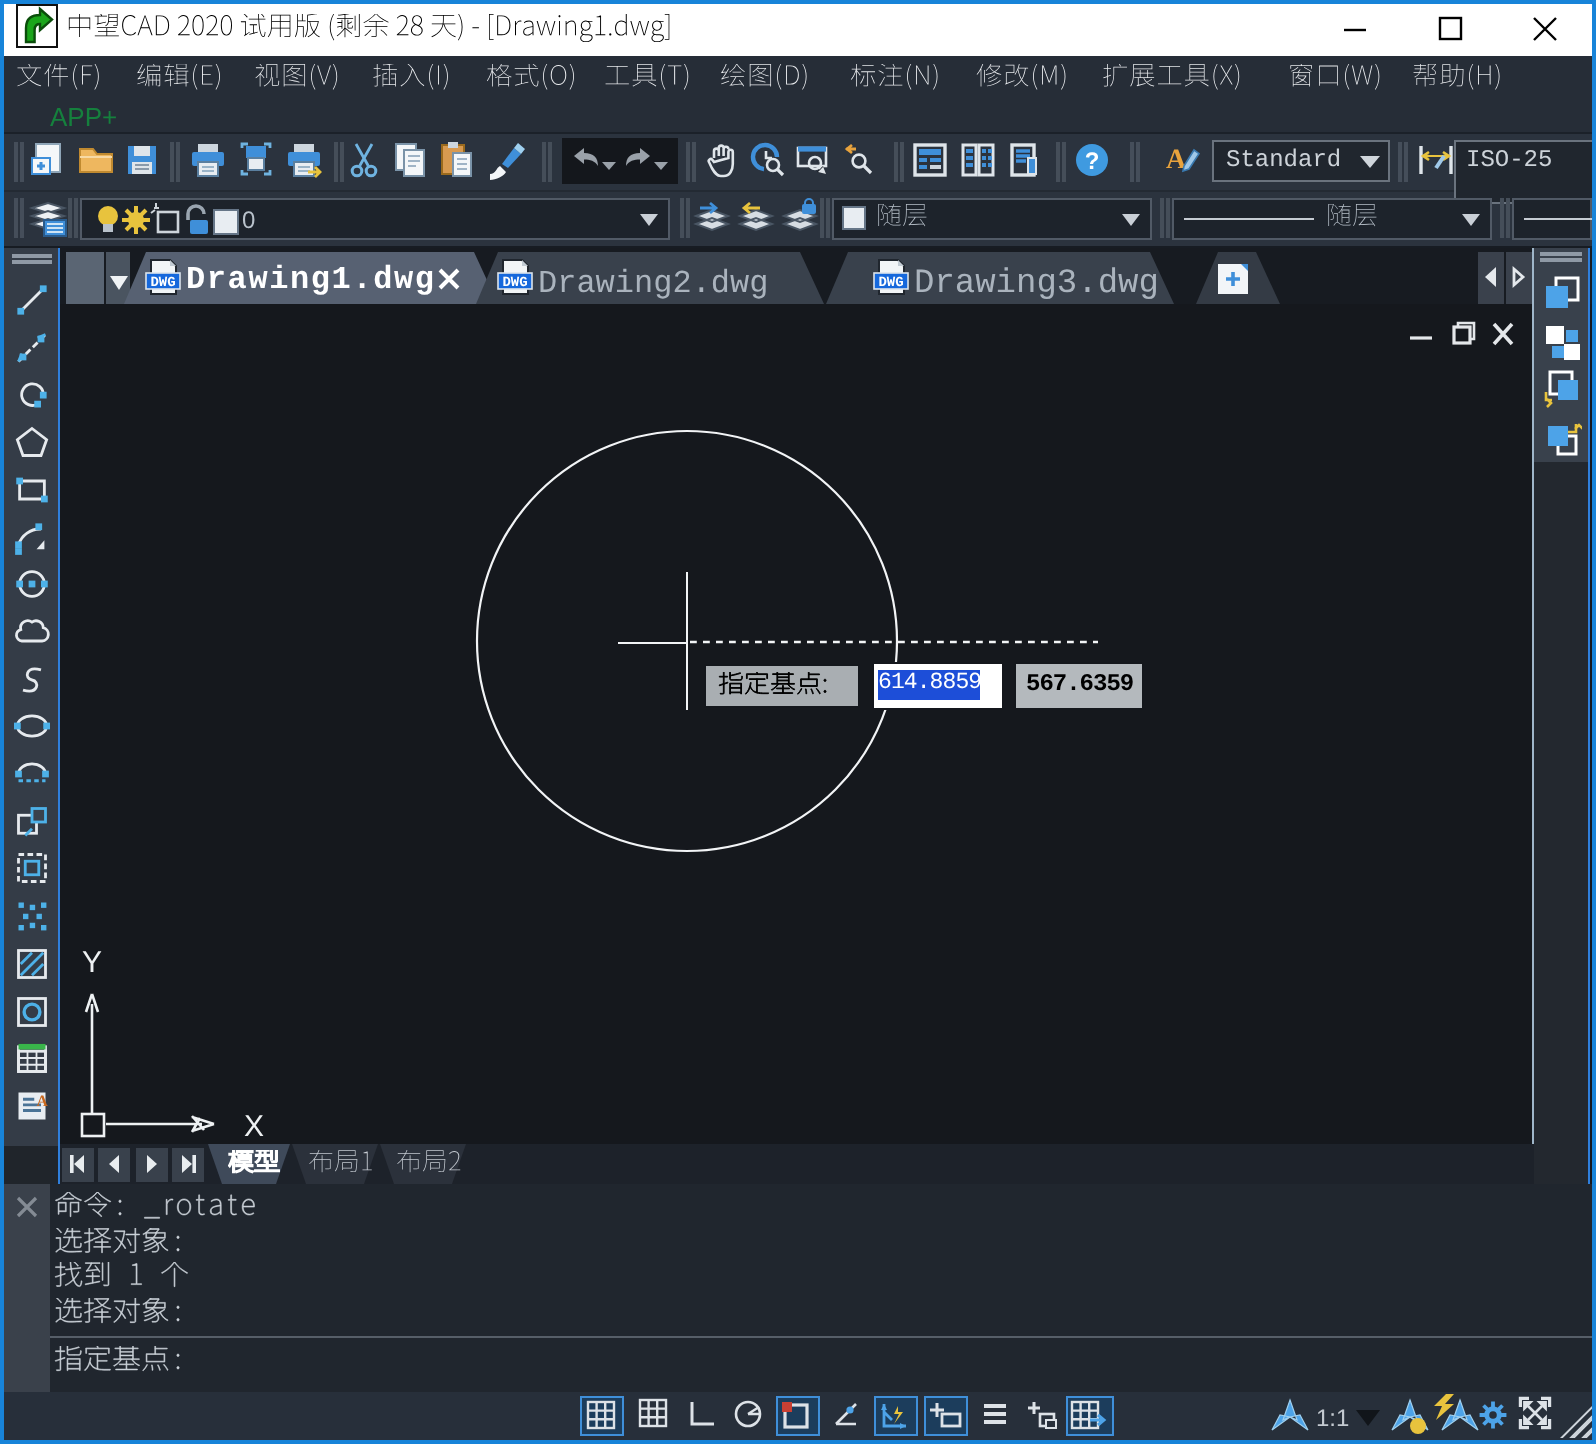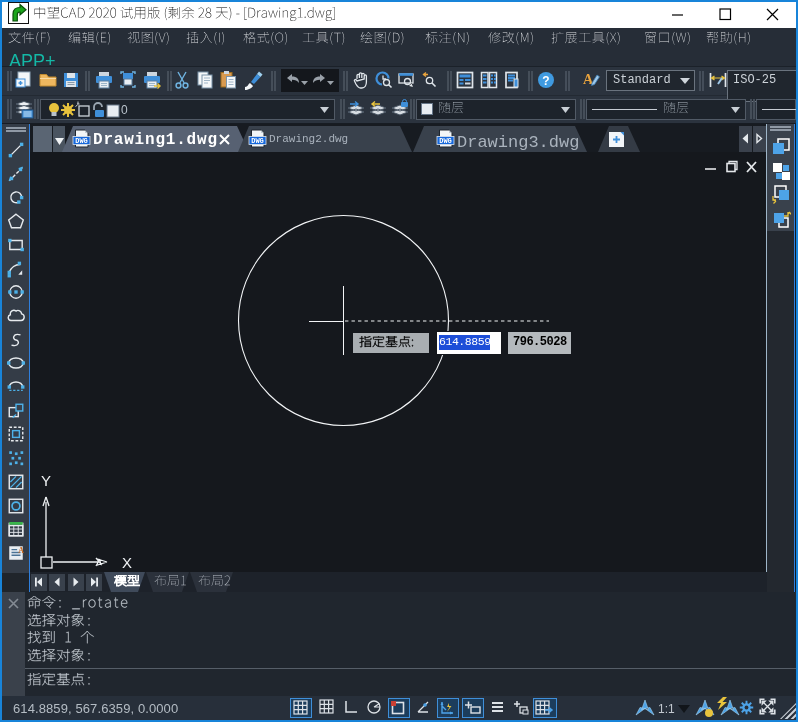--- a/index.html
+++ b/index.html
@@ -81,21 +81,21 @@
 <div class="abs" style="left:644px;top:32px">
       <svg width="47" height="14" viewBox="0 0 47 14" style="display:block">
         <path transform="translate(0,10.3) scale(0.0132,-0.0132)" fill="#e9ebee" d="M182 477H834V-69H805V448H211V-74H182ZM449 579 479 569Q458 540 433 510Q408 481 385 460L361 469Q383 492 408 524Q433 556 449 579ZM191 11H814V-18H191ZM671 347H677L683 349L703 338Q669 255 604 196Q540 137 460 99Q380 61 296 40Q293 46 288 54Q284 61 279 66Q359 83 438 118Q516 154 578 209Q640 264 671 340ZM399 419 431 415Q409 369 377 320Q345 272 300 229Q295 234 288 238Q281 243 275 246Q318 285 350 332Q382 379 399 419ZM383 347H679V318H357ZM363 254 381 274Q441 249 504 216Q568 183 624 148Q680 113 716 82L696 59Q661 90 606 126Q550 161 486 195Q423 229 363 254ZM89 736H908V597H878V707H119V597H89ZM369 669 395 657Q361 623 318 592Q276 561 230 536Q183 511 135 494L115 515Q161 531 207 554Q253 577 295 606Q337 636 369 669ZM598 648 617 666Q665 643 717 614Q769 584 816 554Q862 525 893 500L874 479Q845 503 798 534Q752 564 700 594Q647 624 598 648ZM448 824 476 833Q493 808 510 777Q528 746 536 724L509 713Q500 736 483 768Q466 799 448 824Z M1178 719H1887V-33H1857V690H1208V-41H1178ZM1188 79H1886V49H1188Z M2304 -191Q2237 -82 2198 40Q2159 161 2159 306Q2159 451 2198 573Q2237 695 2304 804L2325 790Q2259 686 2226 562Q2192 438 2192 306Q2192 174 2226 50Q2259 -74 2325 -178Z M2590 0 2422 726H2461L2557 288Q2571 229 2584 170Q2597 110 2610 50H2614Q2628 110 2642 170Q2657 229 2672 288L2789 726H2831L2949 288Q2964 229 2978 170Q2993 110 3008 50H3013Q3026 110 3038 170Q3050 229 3062 288L3159 726H3196L3030 0H2991L2852 518Q2842 562 2832 600Q2823 638 2812 681H2808Q2798 638 2787 600Q2776 562 2766 518L2629 0Z M3316 -191 3294 -178Q3360 -74 3394 50Q3428 174 3428 306Q3428 438 3394 562Q3360 686 3294 790L3316 804Q3384 695 3422 573Q3461 451 3461 306Q3461 161 3422 40Q3384 -82 3316 -191Z"></path>
       </svg>
     </div>
 <div class="abs" style="left:706px;top:32px">
       <svg width="45" height="14" viewBox="0 0 45 14" style="display:block">
         <path transform="translate(0,10.3) scale(0.0132,-0.0132)" fill="#e9ebee" d="M79 740H533V711H79ZM59 472H545V442H59ZM100 611H520V581H100ZM599 786H895V757H628V299H599ZM885 786H891L897 788L915 772Q884 732 848 688Q811 643 776 603Q847 562 876 525Q905 488 906 452Q907 425 895 407Q883 389 863 379Q852 375 836 372Q820 368 808 366Q780 364 747 364Q714 364 684 367Q683 373 680 380Q677 388 672 394Q710 390 744 390Q779 389 804 391Q816 393 828 395Q839 397 849 401Q879 414 879 452Q878 484 846 520Q815 556 739 598Q768 630 794 662Q821 695 844 726Q868 756 885 781ZM303 831H332V582Q332 561 324 523Q316 485 294 440Q271 395 227 350Q183 306 111 272Q107 277 101 284Q95 290 89 294Q160 325 202 364Q245 403 266 444Q288 484 296 520Q303 557 303 582ZM483 335H513V-70H483ZM167 253H833V224H196V-18H167ZM820 253H850V35Q850 19 844 10Q838 0 821 -5Q804 -9 764 -10Q725 -10 656 -10Q655 -4 652 3Q648 10 644 17Q684 17 716 16Q747 16 768 16Q790 17 799 17Q813 18 816 22Q820 25 820 35Z M1492 593H1938V564H1492ZM1922 593H1951Q1951 593 1951 588Q1951 584 1951 579Q1951 574 1951 571Q1947 409 1942 298Q1938 187 1932 118Q1926 49 1917 12Q1908 -25 1896 -40Q1885 -54 1870 -60Q1856 -65 1835 -65Q1813 -66 1774 -65Q1736 -64 1695 -61Q1694 -53 1692 -45Q1690 -37 1685 -31Q1734 -35 1774 -36Q1815 -36 1830 -36Q1844 -37 1853 -34Q1862 -32 1869 -23Q1880 -11 1888 26Q1896 62 1902 132Q1908 202 1913 313Q1918 424 1922 585ZM1692 831H1721Q1721 726 1718 620Q1715 514 1702 413Q1688 312 1658 221Q1627 130 1572 55Q1517 -20 1431 -73Q1427 -68 1419 -62Q1411 -57 1405 -53Q1491 -3 1545 70Q1599 144 1630 234Q1660 323 1673 422Q1686 522 1689 626Q1692 730 1692 831ZM1148 775H1452V125H1422V746H1177V61H1148ZM1074 58Q1128 70 1200 86Q1272 101 1354 119Q1436 137 1518 155L1520 127Q1441 109 1362 91Q1282 73 1210 57Q1138 41 1081 28ZM1163 553H1432V523H1163ZM1163 333H1432V304H1163Z M2304 -191Q2237 -82 2198 40Q2159 161 2159 306Q2159 451 2198 573Q2237 695 2304 804L2325 790Q2259 686 2226 562Q2192 438 2192 306Q2192 174 2226 50Q2259 -74 2325 -178Z M2499 0V726H2536V404H2940V726H2978V0H2940V371H2536V0Z M3172 -191 3150 -178Q3216 -74 3250 50Q3284 174 3284 306Q3284 438 3250 562Q3216 686 3150 790L3172 804Q3240 695 3278 573Q3317 451 3317 306Q3317 161 3278 40Q3240 -82 3172 -191Z"></path>
       </svg>
     </div>
-<div class="abs" style="left:9px;top:51px;color:#14b8a6;font-size:18px">APP+</div>
+<div class="abs" style="left:25px;top:51px;color:#15803d;font-size:13px">APP+</div>
 <div class="abs" style="left:2px;top:66px;width:794px;height:30px;background:#2b333e;border-top:1px solid #1b2129;border-bottom:1px solid #232a33"></div>
 <div class="abs" style="left:2px;top:96px;width:794px;height:28px;background:#2b333e;border-bottom:1px solid #171c23"></div>
 <div class="abs" style="left:7px;top:71px;width:5px;height:20px;border-left:2px solid #454e5a;border-right:2px solid #454e5a"></div>
 <div class="abs" style="left:14px;top:70px;width:20px;height:20px">
       <svg width="20" height="20" viewBox="0 0 20 20">
         <rect x="4" y="2" width="12" height="14" fill="#f4f7f9" stroke="#8fa6b8"></rect>
         <rect x="2" y="9" width="9" height="8" fill="#f4f7f9" stroke="#3f8fd9"></rect>
         <path d="M6.5 11v4M4.5 13h4" stroke="#3f8fd9" stroke-width="1.5"></path>
       </svg>
     </div>
@@ -390,21 +390,21 @@
     <svg class="abs" style="left:219px;top:134px" width="11" height="11" viewBox="0 0 11 11">
       <path d="M1 1 L10 10 M10 1 L1 10" stroke="#fff" stroke-width="2"></path>
     </svg>
     <div class="abs" style="left:238px;top:126px;width:174px;height:26px;background:#39414c;clip-path:polygon(11px 0,162px 0,174px 100%,0 100%)"></div>
     <svg class="abs" style="left:248px;top:129px" width="19" height="19" viewBox="0 0 19 19">
 <path d="M3.5 1 H13 L16 4 V18 H3.5 Z" fill="#f2f5f7" stroke="#20262e"></path>
 <path d="M13 1 L16 4 H13 Z" fill="#c3ccd4"></path>
 <rect x="1" y="7.5" width="17" height="8" fill="#1668dc" stroke="#dce4ec" stroke-width="0.8"></rect>
 <text x="9.5" y="14" font-size="7" font-weight="bold" fill="#fff" text-anchor="middle" font-family="Liberation Mono">DWG</text>
     </svg>
-    <div class="abs" style="left:269px;top:133px;color:#aab3bd;font-size:11px;font-family:'Liberation Mono',monospace">Drawing2.dwg</div>
+    <div class="abs" style="left:269px;top:133px;color:#aab3bd;font-size:16px;font-family:'Liberation Mono',monospace">Drawing2.dwg</div>
     <div class="abs" style="left:413px;top:126px;width:174px;height:26px;background:#39414c;clip-path:polygon(11px 0,162px 0,174px 100%,0 100%)"></div>
     <svg class="abs" style="left:436px;top:129px" width="19" height="19" viewBox="0 0 19 19">
 <path d="M3.5 1 H13 L16 4 V18 H3.5 Z" fill="#f2f5f7" stroke="#20262e"></path>
 <path d="M13 1 L16 4 H13 Z" fill="#c3ccd4"></path>
 <rect x="1" y="7.5" width="17" height="8" fill="#1668dc" stroke="#dce4ec" stroke-width="0.8"></rect>
 <text x="9.5" y="14" font-size="7" font-weight="bold" fill="#fff" text-anchor="middle" font-family="Liberation Mono">DWG</text>
     </svg>
     <div class="abs" style="left:457px;top:133px;color:#aab3bd;font-size:17px;font-family:'Liberation Mono',monospace">Drawing3.dwg</div>
     <div class="abs" style="left:598px;top:126px;width:42px;height:26px;background:#343b45;clip-path:polygon(11px 0,30px 0,42px 100%,0 100%)"></div>
     <svg class="abs" style="left:607px;top:130px" width="21" height="19" viewBox="0 0 21 19">
@@ -558,21 +558,21 @@
 <svg class="abs" style="left:345px;top:320px" width="204" height="2" viewBox="0 0 204 2">
       <path d="M0 1 H204" stroke="#f2f4f6" stroke-width="1.2" stroke-dasharray="3.4 3.1"></path>
     </svg>
     <div class="abs" style="left:352px;top:332px;width:78px;height:22px;background:#a9aeb2;border:1px solid #14171c;padding:3px 0 0 6px">
       <svg width="55" height="14" viewBox="0 0 55 14" style="display:block">
         <path transform="translate(0,10.14) scale(0.013,-0.013)" fill="#000" stroke="#000" stroke-width="38" d="M448 824H477V527Q477 504 493 496Q509 488 562 488Q572 488 598 488Q625 488 660 488Q695 488 730 488Q766 488 795 488Q824 488 838 488Q869 488 884 498Q899 508 905 538Q911 567 914 625Q919 621 928 618Q936 615 943 613Q940 551 932 518Q923 484 902 472Q880 459 838 459Q832 459 804 459Q777 459 740 459Q702 459 664 459Q627 459 600 459Q572 459 566 459Q521 459 495 464Q469 469 458 484Q448 499 448 528ZM853 755 879 731Q828 711 759 692Q690 674 614 658Q539 641 468 628Q467 633 464 640Q460 647 456 653Q526 666 601 682Q676 699 742 718Q809 737 853 755ZM450 349H905V-65H875V320H479V-69H450ZM464 182H888V153H464ZM464 9H892V-20H464ZM41 280Q83 293 138 310Q192 328 254 348Q316 369 378 390L383 361Q296 332 209 302Q122 272 55 250ZM51 615H370V585H51ZM206 830H235V-22Q235 -42 228 -52Q222 -61 208 -65Q194 -69 167 -70Q140 -71 93 -70Q92 -65 88 -57Q84 -49 81 -42Q120 -43 149 -43Q178 -43 187 -42Q197 -42 202 -38Q206 -34 206 -23Z M1199 521H1813V491H1199ZM1499 283H1835V254H1499ZM1483 514H1513V-16L1483 -10ZM1247 376 1277 372Q1255 222 1206 111Q1156 0 1072 -74Q1070 -71 1066 -68Q1061 -64 1056 -60Q1051 -57 1047 -55Q1133 15 1180 124Q1228 233 1247 376ZM1245 243Q1274 159 1320 106Q1366 54 1427 26Q1488 -2 1562 -12Q1637 -23 1723 -23Q1729 -23 1752 -23Q1774 -23 1804 -23Q1834 -23 1865 -23Q1896 -23 1920 -23Q1944 -23 1953 -23Q1950 -27 1947 -32Q1944 -38 1942 -44Q1940 -49 1939 -53H1891H1722Q1630 -53 1552 -42Q1474 -30 1412 0Q1349 30 1301 86Q1253 141 1221 229ZM1094 711H1906V525H1876V681H1124V525H1094ZM1443 825 1471 833Q1488 808 1506 777Q1524 746 1531 724L1503 714Q1495 736 1478 768Q1461 799 1443 825Z M2099 713H2903V683H2099ZM2126 -15H2876V-44H2126ZM2284 593H2718V564H2284ZM2284 469H2718V439H2284ZM2059 340H2942V311H2059ZM2251 163H2750V133H2251ZM2266 830H2295V323H2266ZM2709 830H2738V323H2709ZM2483 268H2513V-28H2483ZM2310 333 2335 323Q2307 273 2263 226Q2219 179 2168 141Q2118 103 2070 79Q2068 83 2064 87Q2060 91 2056 95Q2052 99 2048 102Q2097 123 2146 159Q2196 195 2239 240Q2282 286 2310 333ZM2694 333Q2720 287 2762 245Q2803 203 2854 170Q2904 137 2956 118Q2953 115 2949 111Q2945 107 2942 102Q2938 98 2935 94Q2883 115 2832 151Q2781 187 2739 232Q2697 276 2670 324Z M3475 831H3504V496H3475ZM3206 486V256H3792V486ZM3178 516H3821V227H3178ZM3489 706H3905V676H3489ZM3360 128 3389 129Q3396 99 3402 64Q3407 30 3410 -1Q3413 -32 3413 -54L3382 -59Q3382 -35 3380 -3Q3377 29 3372 64Q3367 98 3360 128ZM3568 127 3595 132Q3611 103 3626 69Q3640 35 3652 3Q3664 -29 3669 -52L3640 -60Q3635 -36 3624 -4Q3612 29 3598 64Q3584 98 3568 127ZM3773 137 3799 149Q3826 118 3852 83Q3879 48 3900 14Q3922 -20 3934 -47L3908 -61Q3896 -34 3874 0Q3852 35 3826 71Q3800 107 3773 137ZM3200 145 3227 137Q3199 81 3161 24Q3123 -34 3080 -72L3054 -60Q3098 -24 3136 32Q3175 89 3200 145Z M4115 415Q4100 415 4088 426Q4075 437 4075 458Q4075 480 4088 492Q4100 503 4115 503Q4131 503 4144 492Q4156 480 4156 458Q4156 437 4144 426Q4131 415 4115 415ZM4115 -13Q4100 -13 4088 -2Q4075 10 4075 30Q4075 52 4088 64Q4100 75 4115 75Q4131 75 4144 64Q4156 52 4156 30Q4156 10 4144 -2Q4131 -13 4115 -13Z"></path>
       </svg>
     </div>
     <div class="abs" style="left:436px;top:331px;width:66px;height:24px;background:#fff;border:1px solid #14171c"></div>
     <div class="abs" style="left:439px;top:335px;width:51px;height:15px;background:#1d4ed8;color:#fff;font-size:11.5px;line-height:14px;font-family:'Liberation Mono',monospace;letter-spacing:-0.45px">614.8859</div>
-    <div class="abs" style="left:507px;top:331px;width:65px;height:24px;background:#b4b9bd;border:1.5px solid #14171c;color:#000;font-size:12px;font-weight:bold;line-height:21px;font-family:'Liberation Mono',monospace;letter-spacing:-0.5px;padding-left:5px">796.5028</div>
+    <div class="abs" style="left:507px;top:331px;width:65px;height:24px;background:#b4b9bd;border:1.5px solid #14171c;color:#000;font-size:12px;font-weight:bold;line-height:21px;font-family:'Liberation Mono',monospace;letter-spacing:-0.5px;padding-left:5px">567.6359</div>
     <svg class="abs" style="left:38px;top:470px" width="100" height="105" viewBox="0 0 100 105">
 <g stroke="#eef1f3" stroke-width="1.3" fill="none">
 <path d="M8 87 V32 M8 27 L5 36 M8 27 L11 36"></path>
 <path d="M15 92 H63 M69 92 L58 88.5 M69 92 L58 95.5 M58 88 L64 95 M58 96 L62 89"></path>
 <rect x="3" y="87" width="11" height="11"></rect>
 </g>
 <text x="3" y="16" font-size="15" fill="#eef1f3" font-family="Liberation Sans">Y</text>
 <text x="84" y="98" font-size="15" fill="#eef1f3" font-family="Liberation Sans">X</text>
 </svg>
     <div class="abs" style="left:30px;top:572px;width:737px;height:20px;background:#1d222a"></div>
@@ -641,21 +641,20 @@
         <path transform="translate(0,11.31) scale(0.0145,-0.0145)" fill="#ccd2d9" stroke="#ccd2d9" stroke-width="21" d="M324 473H942V443H324ZM436 678H900V649H436ZM616 828H647V453H616ZM471 801 500 795Q480 723 448 656Q416 590 379 543Q377 545 372 548Q366 551 360 554Q355 557 351 558Q391 605 422 669Q452 733 471 801ZM690 466H720V155Q720 139 727 134Q734 130 759 130Q764 130 780 130Q796 130 816 130Q835 130 852 130Q870 130 877 130Q893 130 901 138Q909 147 912 176Q915 204 916 263Q920 260 924 257Q929 254 934 252Q940 251 945 249Q943 189 938 157Q933 125 920 112Q906 100 880 100Q876 100 858 100Q841 100 820 100Q798 100 780 100Q763 100 759 100Q732 100 717 104Q702 108 696 120Q690 132 690 155ZM520 458H550Q544 388 530 330Q515 273 488 227Q462 181 418 146Q375 112 310 88Q308 92 304 96Q301 100 297 104Q293 108 290 110Q353 132 395 164Q437 197 462 240Q488 284 501 338Q514 393 520 458ZM78 777 100 792Q132 768 163 738Q194 709 220 680Q247 650 263 625L239 608Q224 633 198 663Q171 693 140 723Q109 753 78 777ZM231 449V58H201V420H66V449ZM229 74Q252 74 272 58Q293 42 330 19Q377 -7 439 -15Q501 -23 582 -23Q646 -23 714 -21Q782 -19 846 -16Q910 -13 960 -10Q958 -13 956 -19Q954 -25 952 -31Q951 -37 950 -43Q919 -45 872 -46Q825 -48 772 -50Q719 -51 669 -52Q619 -53 583 -53Q498 -53 432 -44Q366 -35 318 -6Q290 11 268 28Q246 46 229 46Q210 46 186 32Q163 19 136 -5Q109 -29 79 -60L58 -35Q90 -5 120 20Q149 45 177 60Q205 74 229 74Z M1046 285Q1103 305 1184 334Q1266 362 1352 393L1357 363Q1278 335 1199 306Q1120 277 1059 255ZM1052 617H1362V587H1052ZM1202 830H1231V-15Q1231 -34 1224 -44Q1218 -53 1204 -57Q1191 -61 1164 -62Q1137 -63 1090 -63Q1089 -57 1086 -48Q1083 -40 1079 -33Q1117 -34 1146 -34Q1175 -34 1183 -34Q1202 -33 1202 -16ZM1391 764H1872V734H1391ZM1863 764H1869L1876 766L1895 754Q1859 684 1802 626Q1744 568 1674 523Q1603 478 1528 445Q1452 412 1378 392Q1376 398 1370 406Q1365 413 1360 418Q1432 436 1506 467Q1581 498 1650 541Q1718 584 1774 638Q1829 693 1863 757ZM1480 755Q1523 670 1596 602Q1668 535 1762 488Q1855 442 1962 418Q1959 415 1955 410Q1951 406 1948 402Q1945 397 1942 392Q1836 419 1742 468Q1647 517 1573 586Q1499 656 1455 744ZM1422 310H1872V280H1422ZM1369 142H1952V113H1369ZM1641 408H1671V-73H1641Z M2075 682H2428V653H2075ZM2417 682H2423L2428 684L2447 678Q2424 482 2371 336Q2318 190 2243 90Q2168 -9 2079 -68Q2077 -65 2074 -60Q2070 -56 2066 -52Q2061 -48 2057 -45Q2143 10 2217 107Q2291 204 2344 345Q2396 486 2417 673ZM2118 464 2141 480Q2191 435 2241 384Q2291 332 2336 278Q2382 224 2418 174Q2454 124 2476 82L2451 62Q2429 104 2392 155Q2356 206 2312 260Q2267 314 2218 366Q2168 419 2118 464ZM2478 572H2951V542H2478ZM2789 831H2819V-16Q2819 -40 2810 -50Q2801 -60 2784 -65Q2768 -69 2732 -70Q2697 -70 2632 -70Q2631 -66 2628 -61Q2626 -56 2624 -50Q2622 -45 2620 -41Q2673 -42 2712 -42Q2752 -42 2764 -41Q2777 -40 2783 -35Q2789 -30 2789 -16ZM2525 402 2551 412Q2576 376 2599 334Q2622 292 2640 252Q2657 213 2665 182L2637 170Q2629 201 2612 241Q2595 281 2572 324Q2550 366 2525 402Z M3373 402 3392 420Q3463 376 3510 324Q3558 271 3584 218Q3609 165 3614 116Q3620 68 3606 30Q3593 -7 3563 -27Q3541 -43 3520 -48Q3499 -54 3473 -54Q3456 -54 3434 -54Q3411 -53 3385 -52Q3384 -45 3382 -36Q3379 -28 3377 -22Q3403 -25 3428 -26Q3452 -26 3467 -26Q3487 -26 3506 -23Q3524 -20 3541 -9Q3573 13 3582 59Q3591 105 3573 164Q3555 224 3506 286Q3457 348 3373 402ZM3481 322 3507 307Q3475 281 3431 256Q3387 231 3336 208Q3286 186 3236 168Q3186 149 3142 137Q3138 143 3132 151Q3126 159 3121 164Q3180 178 3248 203Q3316 228 3378 259Q3440 290 3481 322ZM3552 233 3577 219Q3538 183 3484 148Q3430 114 3368 84Q3306 53 3243 28Q3180 4 3124 -13Q3120 -6 3114 2Q3108 10 3102 14Q3159 28 3222 51Q3285 74 3346 103Q3408 132 3461 166Q3514 199 3552 233ZM3312 759H3608V729H3312ZM3518 623 3548 617Q3516 519 3452 452Q3387 384 3298 339Q3209 294 3102 265Q3101 269 3098 274Q3094 279 3090 284Q3087 289 3084 292Q3190 317 3277 359Q3364 401 3426 466Q3488 531 3518 623ZM3805 399 3829 380Q3793 354 3748 326Q3703 299 3656 274Q3610 249 3570 230L3551 247Q3591 266 3638 292Q3684 319 3728 348Q3773 376 3805 399ZM3194 599V457H3810V599ZM3165 628H3839V427H3165ZM3366 833 3399 827Q3348 760 3269 685Q3190 610 3084 549Q3082 553 3078 556Q3074 560 3070 564Q3067 567 3063 569Q3132 607 3190 653Q3248 699 3293 746Q3338 792 3366 833ZM3601 759H3607L3613 761L3632 748Q3618 721 3600 694Q3581 668 3560 646Q3539 623 3519 606Q3515 609 3508 613Q3501 617 3495 620Q3515 636 3535 658Q3555 681 3572 706Q3590 731 3601 752ZM3670 305Q3688 256 3724 202Q3761 147 3814 99Q3868 51 3937 21Q3934 18 3930 14Q3926 9 3922 4Q3919 0 3917 -4Q3849 28 3796 77Q3742 126 3705 180Q3668 234 3649 280Z M4276 415Q4260 415 4248 426Q4236 437 4236 458Q4236 480 4248 492Q4260 503 4276 503Q4292 503 4304 492Q4316 480 4316 458Q4316 437 4304 426Q4292 415 4276 415ZM4276 -13Q4260 -13 4248 -2Q4236 10 4236 30Q4236 52 4248 64Q4260 75 4276 75Q4292 75 4304 64Q4316 52 4316 30Q4316 10 4304 -2Q4292 -13 4276 -13Z"></path>
       </svg>
     </div>
 <div class="abs" style="left:25px;top:668px;width:771px;height:1px;background:#565e68"></div>
 <div class="abs" style="left:27px;top:673px">
       <svg width="66" height="15" viewBox="0 0 66 15" style="display:block">
         <path transform="translate(0,11.31) scale(0.0145,-0.0145)" fill="#ccd2d9" stroke="#ccd2d9" stroke-width="21" d="M448 824H477V527Q477 504 493 496Q509 488 562 488Q572 488 598 488Q625 488 660 488Q695 488 730 488Q766 488 795 488Q824 488 838 488Q869 488 884 498Q899 508 905 538Q911 567 914 625Q919 621 928 618Q936 615 943 613Q940 551 932 518Q923 484 902 472Q880 459 838 459Q832 459 804 459Q777 459 740 459Q702 459 664 459Q627 459 600 459Q572 459 566 459Q521 459 495 464Q469 469 458 484Q448 499 448 528ZM853 755 879 731Q828 711 759 692Q690 674 614 658Q539 641 468 628Q467 633 464 640Q460 647 456 653Q526 666 601 682Q676 699 742 718Q809 737 853 755ZM450 349H905V-65H875V320H479V-69H450ZM464 182H888V153H464ZM464 9H892V-20H464ZM41 280Q83 293 138 310Q192 328 254 348Q316 369 378 390L383 361Q296 332 209 302Q122 272 55 250ZM51 615H370V585H51ZM206 830H235V-22Q235 -42 228 -52Q222 -61 208 -65Q194 -69 167 -70Q140 -71 93 -70Q92 -65 88 -57Q84 -49 81 -42Q120 -43 149 -43Q178 -43 187 -42Q197 -42 202 -38Q206 -34 206 -23Z M1199 521H1813V491H1199ZM1499 283H1835V254H1499ZM1483 514H1513V-16L1483 -10ZM1247 376 1277 372Q1255 222 1206 111Q1156 0 1072 -74Q1070 -71 1066 -68Q1061 -64 1056 -60Q1051 -57 1047 -55Q1133 15 1180 124Q1228 233 1247 376ZM1245 243Q1274 159 1320 106Q1366 54 1427 26Q1488 -2 1562 -12Q1637 -23 1723 -23Q1729 -23 1752 -23Q1774 -23 1804 -23Q1834 -23 1865 -23Q1896 -23 1920 -23Q1944 -23 1953 -23Q1950 -27 1947 -32Q1944 -38 1942 -44Q1940 -49 1939 -53H1891H1722Q1630 -53 1552 -42Q1474 -30 1412 0Q1349 30 1301 86Q1253 141 1221 229ZM1094 711H1906V525H1876V681H1124V525H1094ZM1443 825 1471 833Q1488 808 1506 777Q1524 746 1531 724L1503 714Q1495 736 1478 768Q1461 799 1443 825Z M2099 713H2903V683H2099ZM2126 -15H2876V-44H2126ZM2284 593H2718V564H2284ZM2284 469H2718V439H2284ZM2059 340H2942V311H2059ZM2251 163H2750V133H2251ZM2266 830H2295V323H2266ZM2709 830H2738V323H2709ZM2483 268H2513V-28H2483ZM2310 333 2335 323Q2307 273 2263 226Q2219 179 2168 141Q2118 103 2070 79Q2068 83 2064 87Q2060 91 2056 95Q2052 99 2048 102Q2097 123 2146 159Q2196 195 2239 240Q2282 286 2310 333ZM2694 333Q2720 287 2762 245Q2803 203 2854 170Q2904 137 2956 118Q2953 115 2949 111Q2945 107 2942 102Q2938 98 2935 94Q2883 115 2832 151Q2781 187 2739 232Q2697 276 2670 324Z M3475 831H3504V496H3475ZM3206 486V256H3792V486ZM3178 516H3821V227H3178ZM3489 706H3905V676H3489ZM3360 128 3389 129Q3396 99 3402 64Q3407 30 3410 -1Q3413 -32 3413 -54L3382 -59Q3382 -35 3380 -3Q3377 29 3372 64Q3367 98 3360 128ZM3568 127 3595 132Q3611 103 3626 69Q3640 35 3652 3Q3664 -29 3669 -52L3640 -60Q3635 -36 3624 -4Q3612 29 3598 64Q3584 98 3568 127ZM3773 137 3799 149Q3826 118 3852 83Q3879 48 3900 14Q3922 -20 3934 -47L3908 -61Q3896 -34 3874 0Q3852 35 3826 71Q3800 107 3773 137ZM3200 145 3227 137Q3199 81 3161 24Q3123 -34 3080 -72L3054 -60Q3098 -24 3136 32Q3175 89 3200 145Z M4276 415Q4260 415 4248 426Q4236 437 4236 458Q4236 480 4248 492Q4260 503 4276 503Q4292 503 4304 492Q4316 480 4316 458Q4316 437 4304 426Q4292 415 4276 415ZM4276 -13Q4260 -13 4248 -2Q4236 10 4236 30Q4236 52 4248 64Q4260 75 4276 75Q4292 75 4304 64Q4316 52 4316 30Q4316 10 4304 -2Q4292 -13 4276 -13Z"></path>
       </svg>
     </div>
 <div class="abs" style="left:2px;top:696px;width:794px;height:24px;background:#272f3a"></div>
-<div class="abs" style="left:13px;top:701px;color:#b4bcc4;font-size:13px;letter-spacing:0.1px">614.8859, 567.6359, 0.0000</div>
     <div class="abs" style="left:290px;top:698px;width:22px;height:20px;background:#1c3d5c;border:1px solid #3f8fd9;">
       <svg width="20" height="18" viewBox="0 0 20 18" style="margin:0 auto">
         <rect x="3" y="2" width="13" height="13" fill="none" stroke="#dde2e7" stroke-width="1.2"></rect>
         <path d="M7.3 2v13M11.6 2v13M3 6.3h13M3 10.6h13" stroke="#dde2e7" stroke-width="1.2"></path>
       </svg>
     </div>
     <div class="abs" style="left:316px;top:698px;width:22px;height:20px;">
       <svg width="20" height="18" viewBox="0 0 20 18" style="margin:0 auto">
         <rect x="3" y="2" width="13" height="13" fill="none" stroke="#dde2e7" stroke-width="1.2"></rect>
         <path d="M7.3 2v13M11.6 2v13M3 6.3h13M3 10.6h13" stroke="#dde2e7" stroke-width="1.2"></path>

